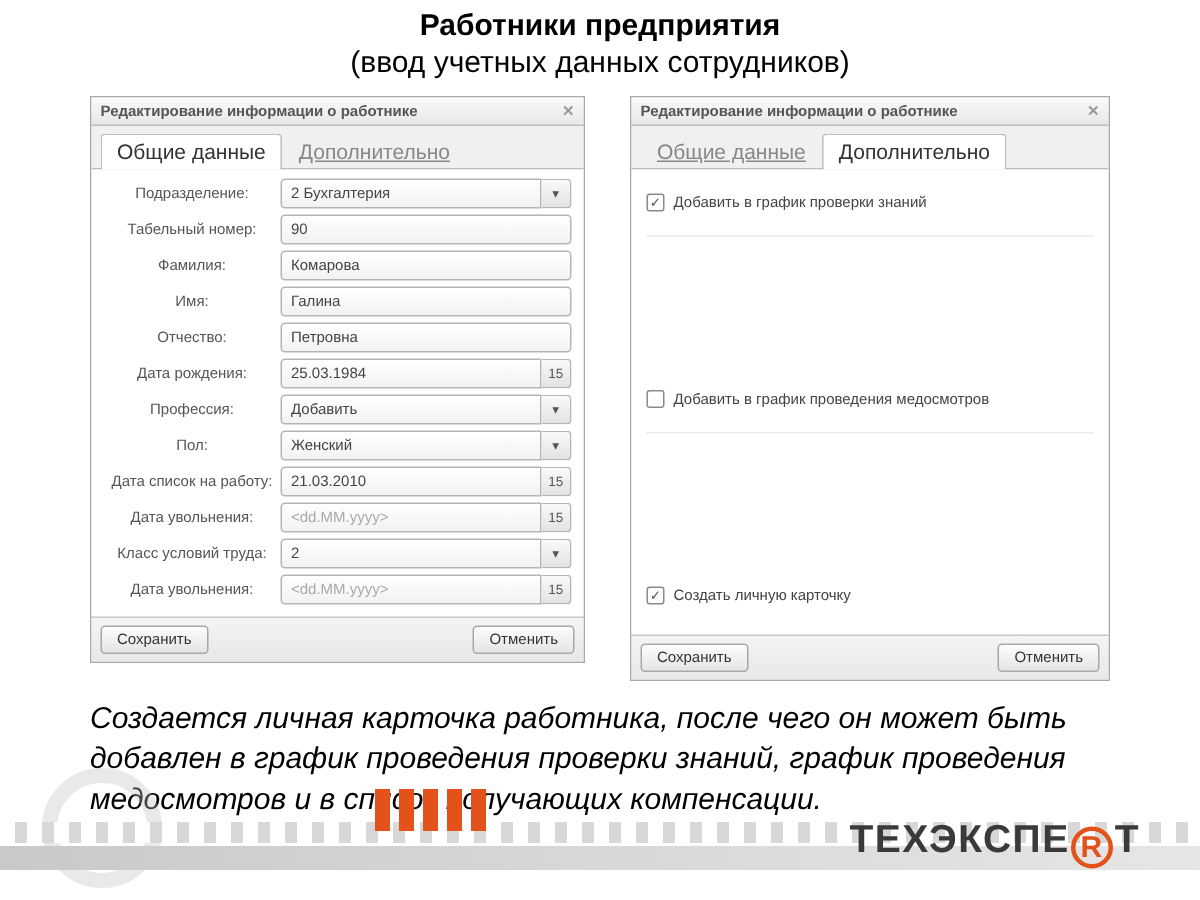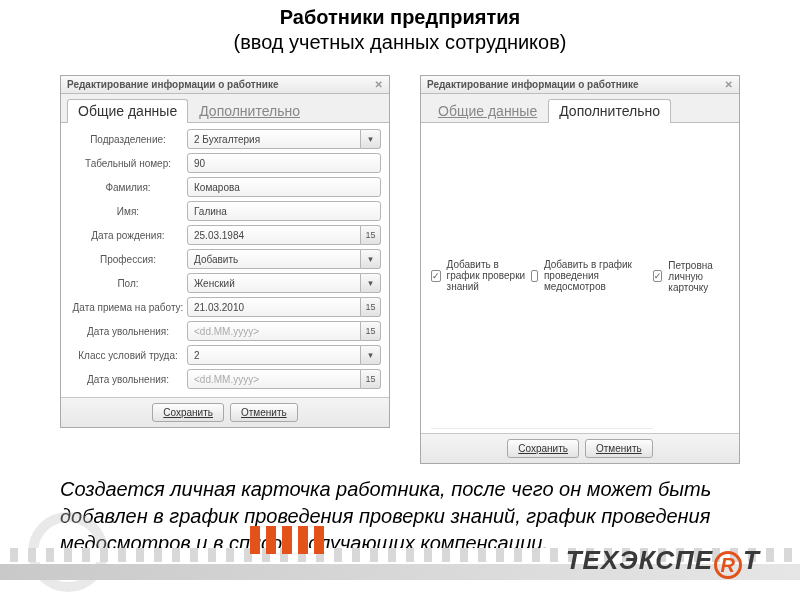--- a/index.html
+++ b/index.html
@@ -5,21 +5,21 @@
   * { box-sizing: border-box; margin: 0; padding: 0; }
   body {
     width: 800px; height: 600px;
     font-family: Arial, sans-serif;
     background: #fff;
     position: relative;
     overflow: hidden;
   }
   .page-title { text-align: center; font-size: 20px; font-weight: bold; padding-top: 6px; }
   .page-subtitle { text-align: center; font-size: 20px; padding-top: 2px; padding-bottom: 8px; }
-  .panels { display: flex; gap: 30px; padding: 2px 40px 0 60px; align-items: flex-start; margin-top: 11px; }
+  .panels { display: flex; gap: 30px; padding: 2px 40px 0 60px; align-items: flex-start; }
   .window {
     border: 1px solid #a9a9a9;
     background: #f6f6f6;
     width: 330px;
     font-size: 10px;
     color: #333;
   }
   .window.right { width: 320px; }
   .titlebar {
     background: linear-gradient(#fafafa,#e8e8e8);
@@ -77,32 +77,32 @@
     display: flex; align-items: center; justify-content: center;
     color: #555; font-size: 9px;
     cursor: pointer;
   }
   .select-input { border-top-right-radius: 0; border-bottom-right-radius: 0; }
   .dateish .text-input { border-top-right-radius: 0; border-bottom-right-radius: 0; }
   .footer {
     border-top: 1px solid #c8c8c8;
     background: linear-gradient(#f4f4f4,#e8e8e8);
     padding: 5px 6px;
-    display: flex; justify-content: center; gap: 6px; text-decoration: underline;
+    display: flex; justify-content: space-between; gap: 6px;
   }
   .btn {
     border: 1px solid #a8a8a8;
     border-radius: 3px;
     background: linear-gradient(#fdfdfd,#e4e4e4);
     font-size: 10px; color: #333;
     padding: 3px 10px;
     cursor: pointer;
   }
   
-  .checklist { background:#fff; padding: 8px 10px 4px 10px; min-height: 310px; display:flex; flex-direction:row; justify-content:space-between;}
+  .checklist { background:#fff; padding: 8px 10px 4px 10px; min-height: 310px; display:flex; flex-direction:column; justify-content:space-between;}
   .check-row { display:flex; align-items:center; gap:6px; font-size:10px; color:#444; padding: 8px 0 16px 0; border-bottom: 1px solid #eaeaea;}
   .check-row:last-child { border-bottom:none; }
   .chk {
     width: 12px; height: 12px; border:1px solid #8a8a8a; border-radius:2px;
     display:flex; align-items:center; justify-content:center;
     font-size: 9px; color:#555; background:#fff;
     cursor:pointer;
   }
   .chk.checked::after { content:"✓"; }
   
@@ -126,21 +126,21 @@
     position:absolute; left:0; right:0; bottom:20px; height:16px;
     background: linear-gradient(90deg, #c9c9c9, #e6e6e6);
   }
   .orange-bars {
     position:absolute; left:250px; bottom:46px; display:flex; gap:6px;
   }
   .orange-bars span { width:10px; height:28px; background:#e2521a; display:block; }
   .logo {
     position:absolute; right:40px; bottom:24px;
     font-family: Arial, sans-serif; font-weight:bold; font-size:26px;
-    color:#3a3a3a; letter-spacing:1px;font-style:italic;
+    color:#3a3a3a; letter-spacing:1px;
   }
   .logo .r {
     display:inline-flex; width:28px; height:28px;
     border:3px solid #e2521a; border-radius:50%;
     align-items:center; justify-content:center;
     color:#e2521a; font-size:20px;
     position:relative; top:3px; margin:0 1px;
   }
   .gear {
     position:absolute; left:28px; bottom:8px; width:80px; height:80px;
@@ -188,20 +188,26 @@
           </div>
       </div>
 
       <div class="row">
         <label>Имя:</label>
         <div class="control">
             <div class="text-input">Галина</div>
           </div>
       </div>
 
+      <div class="row">
+        <label>Отчество:</label>
+        <div class="control">
+            <div class="text-input">Петровна</div>
+          </div>
+      </div>
 
       <div class="row">
         <label>Дата рождения:</label>
         <div class="control dateish">
           <div class="text-input">25.03.1984</div>
           <div class="tail-btn">15</div>
         </div>
       </div>
 
       <div class="row">
@@ -214,21 +220,21 @@
 
       <div class="row">
         <label>Пол:</label>
         <div class="control">
           <div class="select-input">Женский</div>
           <div class="tail-btn">▾</div>
         </div>
       </div>
 
       <div class="row">
-        <label>Дата приема на работу:</label>
+        <label>Дата список на работу:</label>
         <div class="control dateish">
           <div class="text-input">21.03.2010</div>
           <div class="tail-btn">15</div>
         </div>
       </div>
 
       <div class="row">
         <label>Дата увольнения:</label>
         <div class="control dateish">
           <div class="text-input placeholder">&lt;dd.MM.yyyy&gt;</div>
@@ -272,21 +278,21 @@
       <div class="check-row">
         <span class="chk checked"></span>
         <span>Добавить в график проверки знаний</span>
       </div>
       <div class="check-row">
         <span class="chk"></span>
         <span>Добавить в график проведения медосмотров</span>
       </div>
       <div class="check-row">
         <span class="chk checked"></span>
-        <span>Петровна личную карточку</span>
+        <span>Создать личную карточку</span>
       </div>
     </div>
     <div class="footer">
       <div class="btn">Сохранить</div>
       <div class="btn">Отменить</div>
     </div>
   </div>
 
 </div>
 

